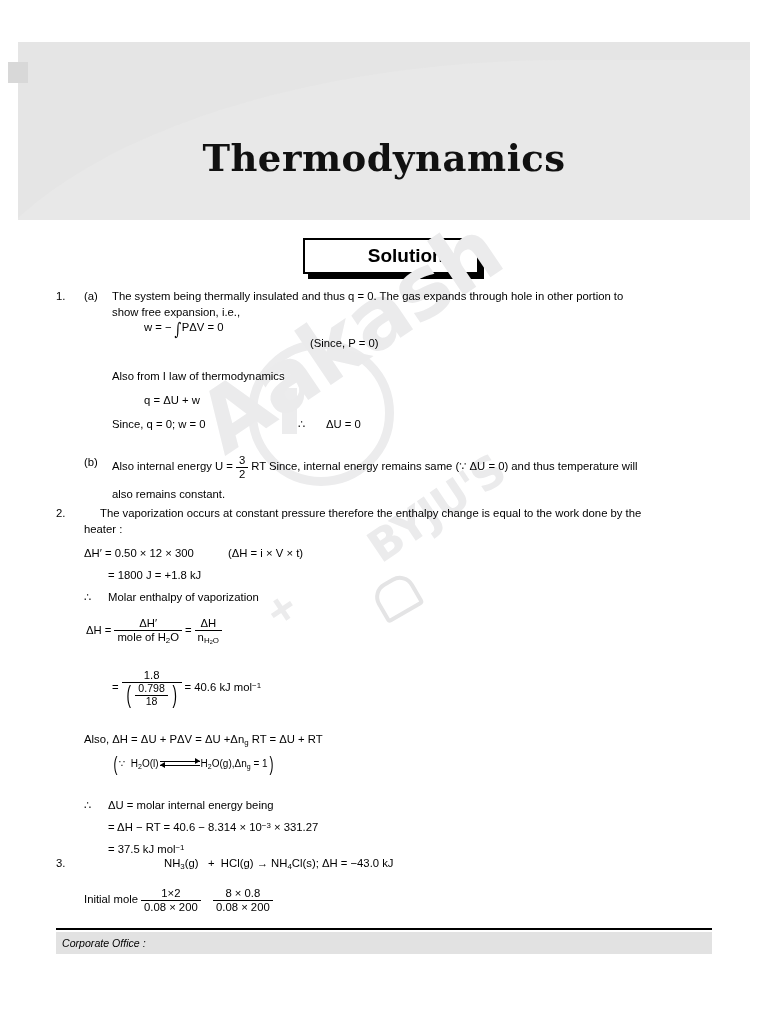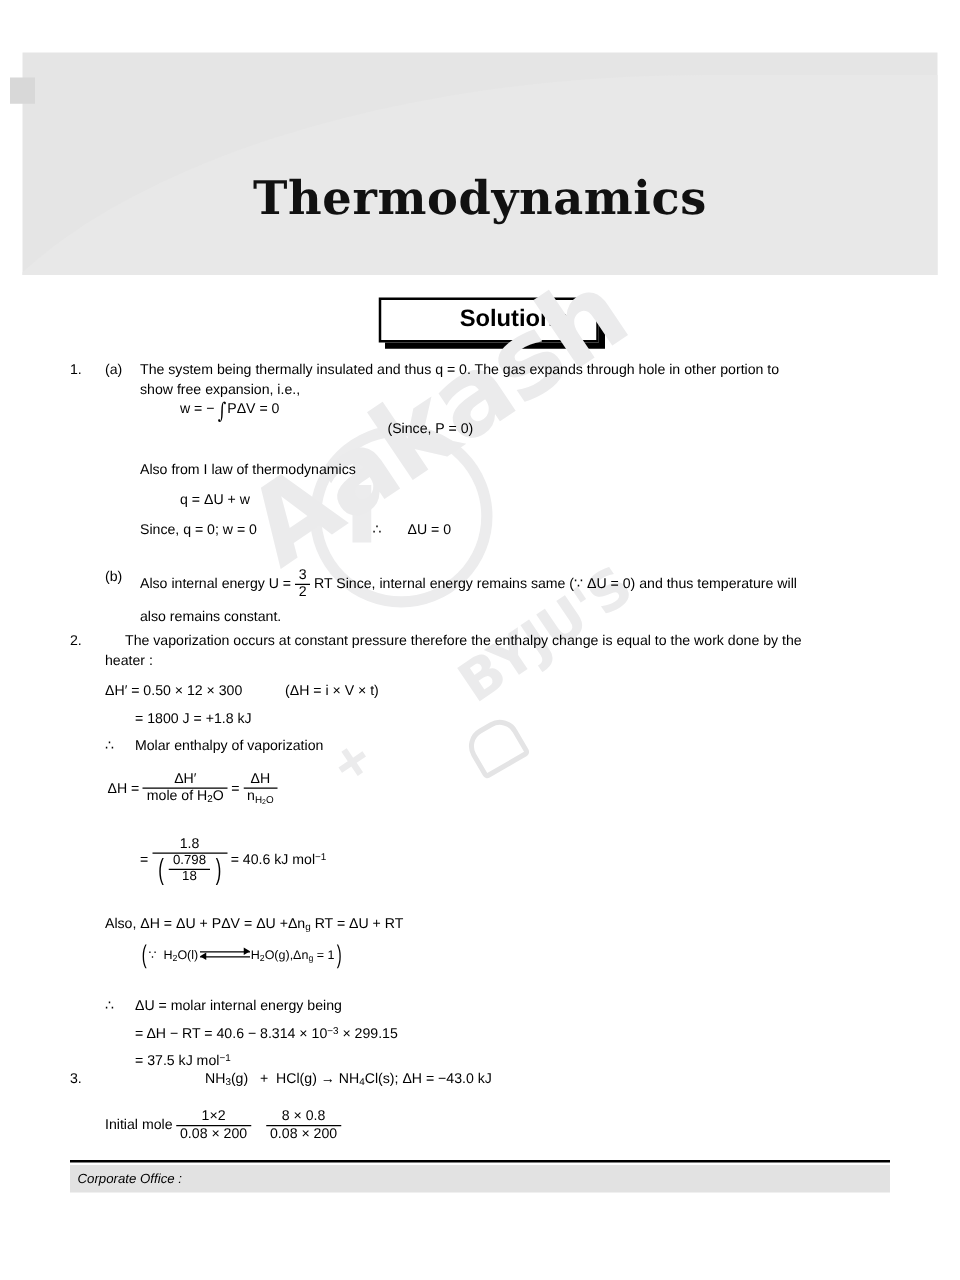--- a/index.html
+++ b/index.html
@@ -371,21 +371,21 @@
         <span>Also, ΔH = ΔU + PΔV = ΔU +Δn</span><sub>g</sub><span> RT = ΔU + RT</span>
       </span>
 
       <span class="txt" style="left:56px; top:250px; white-space:nowrap; font-size:10px;">
         <span class="paren-big">(</span><span>∵</span>&nbsp;&nbsp;<span>H</span><sub>2</sub><span>O(l)</span><span class="eqarrow"><span class="top"></span><span class="bot"></span><span class="ahr"></span><span class="ahl"></span></span><span>H</span><sub>2</sub><span>O(g),Δn</span><sub>g</sub><span> = 1</span><span class="paren-big">)</span>
       </span>
 
       <span class="txt" style="left:28px; top:292px;">∴</span>
       <span class="txt" style="left:52px; top:292px;">ΔU = molar internal energy being</span>
       <span class="txt" style="left:52px; top:314px; white-space:nowrap;">
-        <span>= ΔH − RT = 40.6 − 8.314 × 10</span><sup>−3</sup><span> × 299.15</span>
+        <span>= ΔH − RT = 40.6 − 8.314 × 10</span><sup>−3</sup><span> × 331.27</span>
       </span>
       <span class="txt" style="left:52px; top:336px; white-space:nowrap;">
         <span>= 37.5 kJ mol</span><sup>−1</sup>
       </span>
     </div>
 
     <div class="prob" style="top:855px;">
       <span class="num">3.</span>
       <span class="txt" style="left:108px; top:0; white-space:nowrap;">
         <span>NH</span><sub>3</sub><span>(g)</span>&nbsp;&nbsp;&nbsp;<span>+</span>&nbsp;&nbsp;<span>HCl(g) → NH</span><sub>4</sub><span>Cl(s); ΔH = −43.0 kJ</span>

